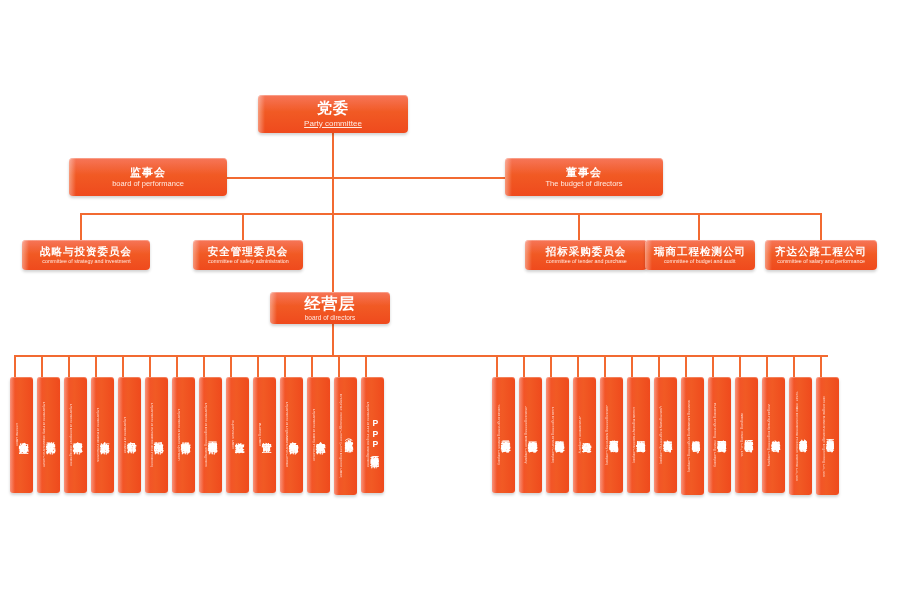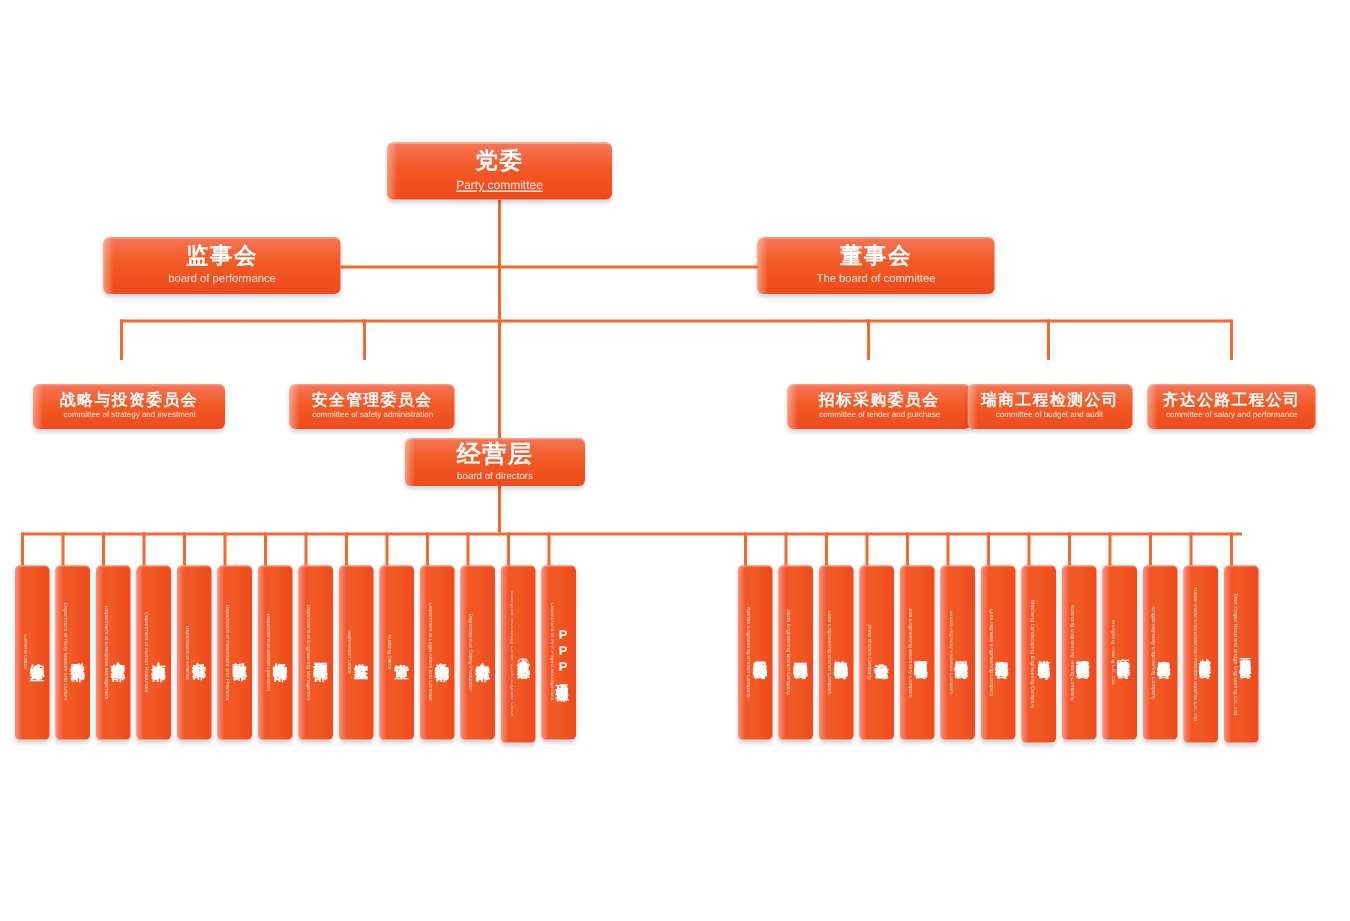--- a/index.html
+++ b/index.html
@@ -48,27 +48,27 @@
   .cn{font-weight:bold;letter-spacing:1px;position:relative;z-index:2;line-height:1.1;}
   .en{position:relative;z-index:2;line-height:1.15;color:#ffe9e0;}
 
   
   .lvl1{left:258px;top:95px;width:150px;height:38px;}
   .lvl1 .cn{font-size:15px;margin-bottom:2px;}
   .lvl1 .en{font-size:8px;text-decoration:underline;}
 
   
   .lvl2{top:158px;width:158px;height:38px;}
-  .lvl2 .cn{font-size:15px;margin-bottom:2px;}
+  .lvl2 .cn{font-size:11px;margin-bottom:2px;}
   .lvl2 .en{font-size:7.5px;}
   .lvl2.left{left:69px;}
   .lvl2.right{left:505px;}
 
   
-  .lvl3{top:240px;height:30px;margin-top:16px;}
+  .lvl3{top:240px;height:30px;}
   .lvl3 .cn{font-size:10.5px;margin-bottom:1px;}
   .lvl3 .en{font-size:5.6px;transform:scale(.95);}
 
   
   .lvl4{left:270px;top:292px;width:120px;height:32px;}
   .lvl4 .cn{font-size:16px;margin-bottom:1px;}
   .lvl4 .en{font-size:6.5px;}
 
   
   .vnode{
@@ -173,21 +173,21 @@
     <div class="cn">党委</div>
     <div class="en">Party committee</div>
   </div>
 
   <div class="node lvl2 left">
     <div class="cn">监事会</div>
     <div class="en">board of performance</div>
   </div>
   <div class="node lvl2 right">
     <div class="cn">董事会</div>
-    <div class="en">The board of committee</div>
+    <div class="en">The budget of directors</div>
   </div>
 
   <div class="node lvl3" style="left:22px;width:128px;">
     <div class="cn">战略与投资委员会</div>
     <div class="en">committee of strategy and investment</div>
   </div>
   <div class="node lvl3" style="left:193px;width:110px;">
     <div class="cn">安全管理委员会</div>
     <div class="en">committee of safety administration</div>
   </div>

